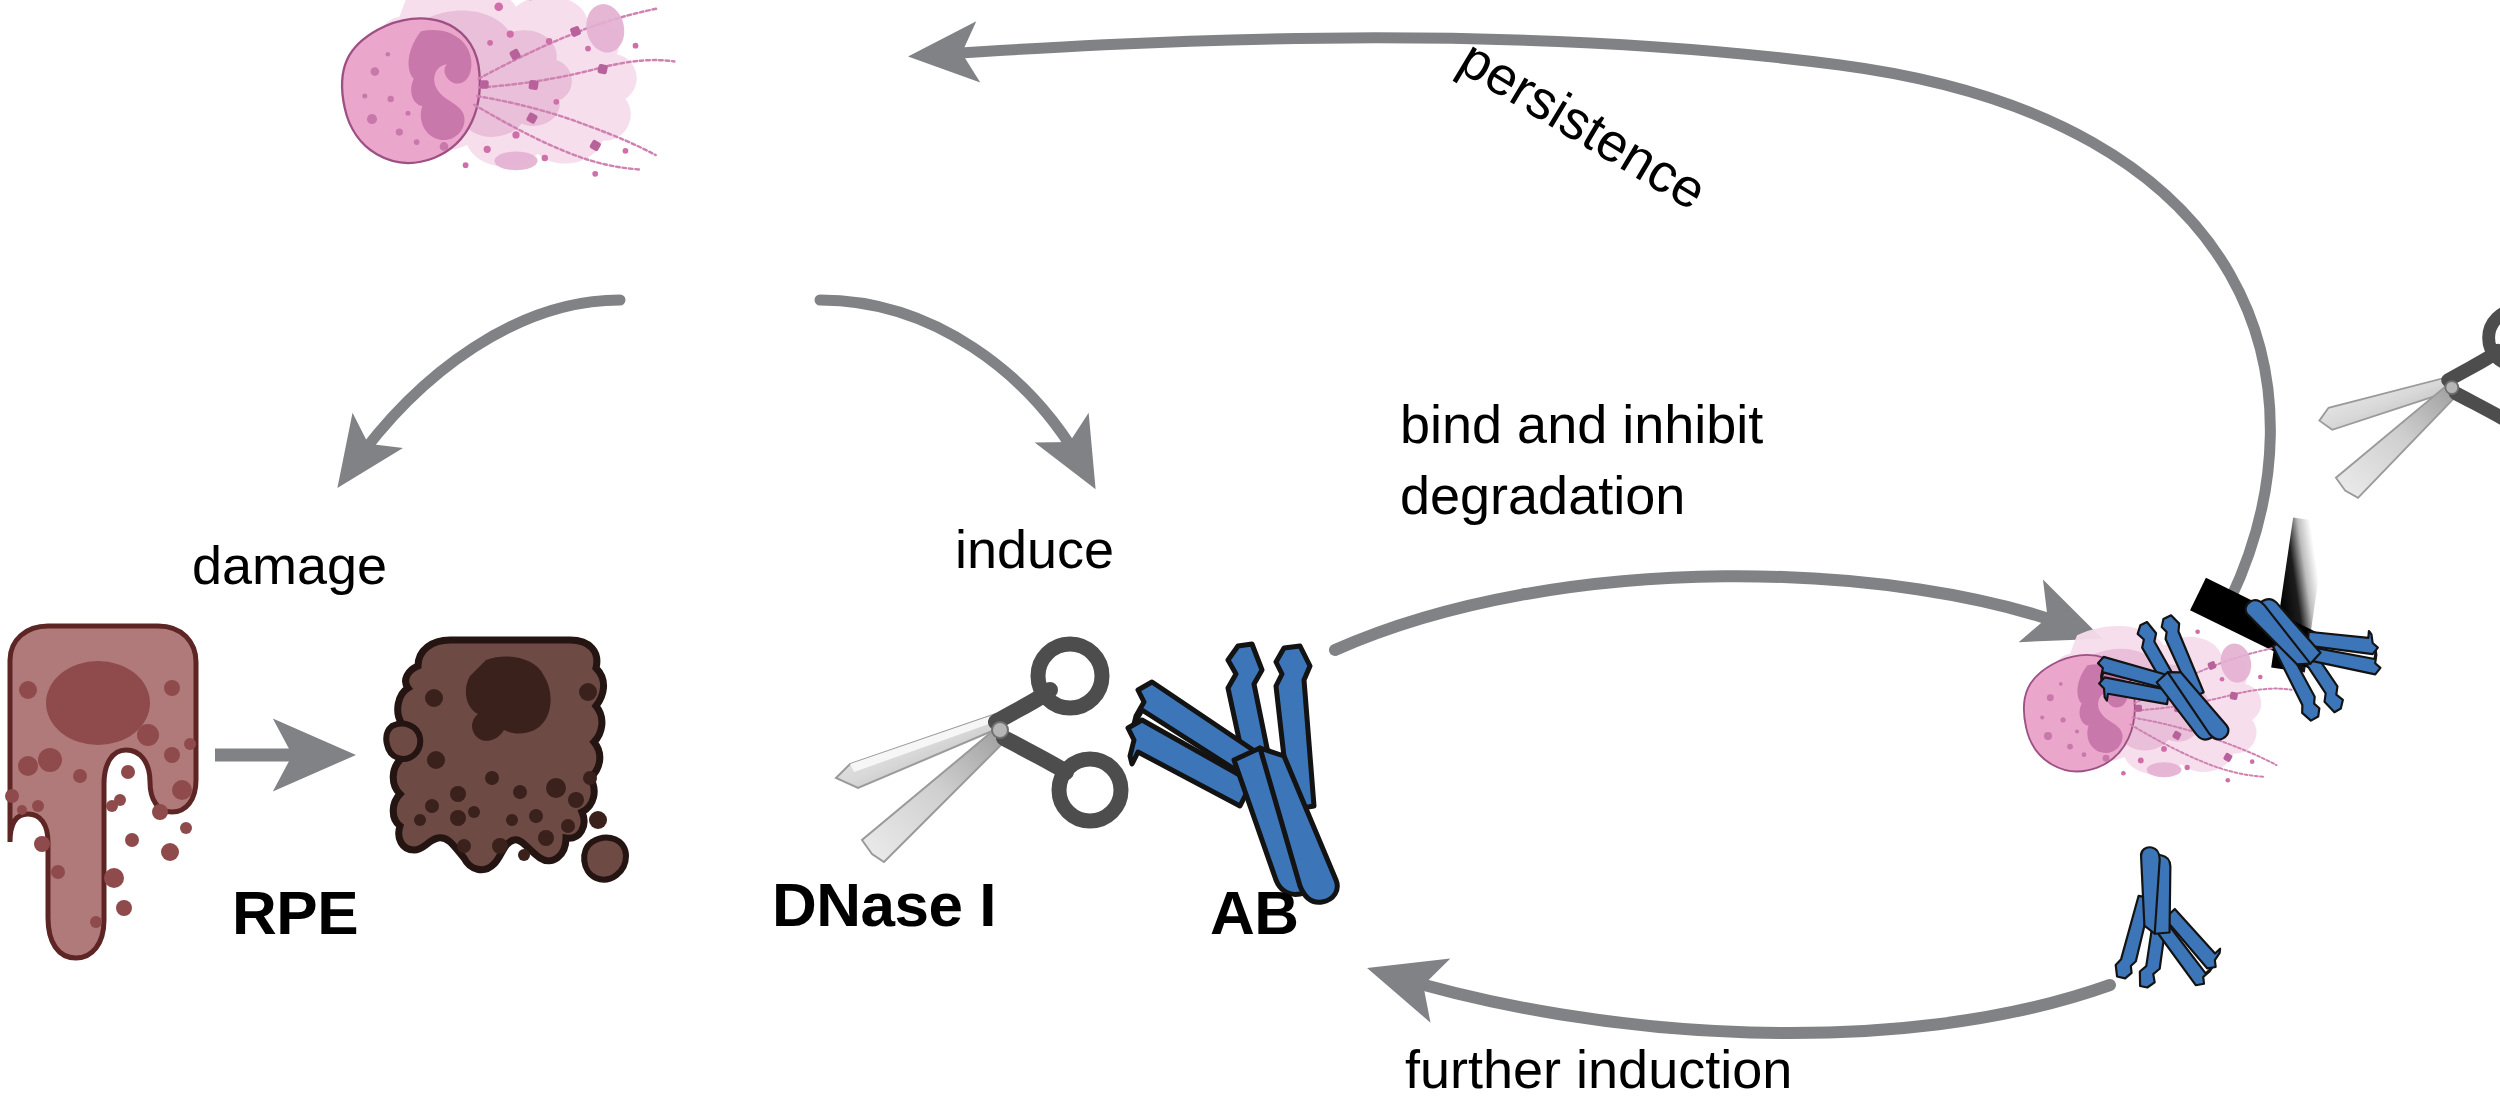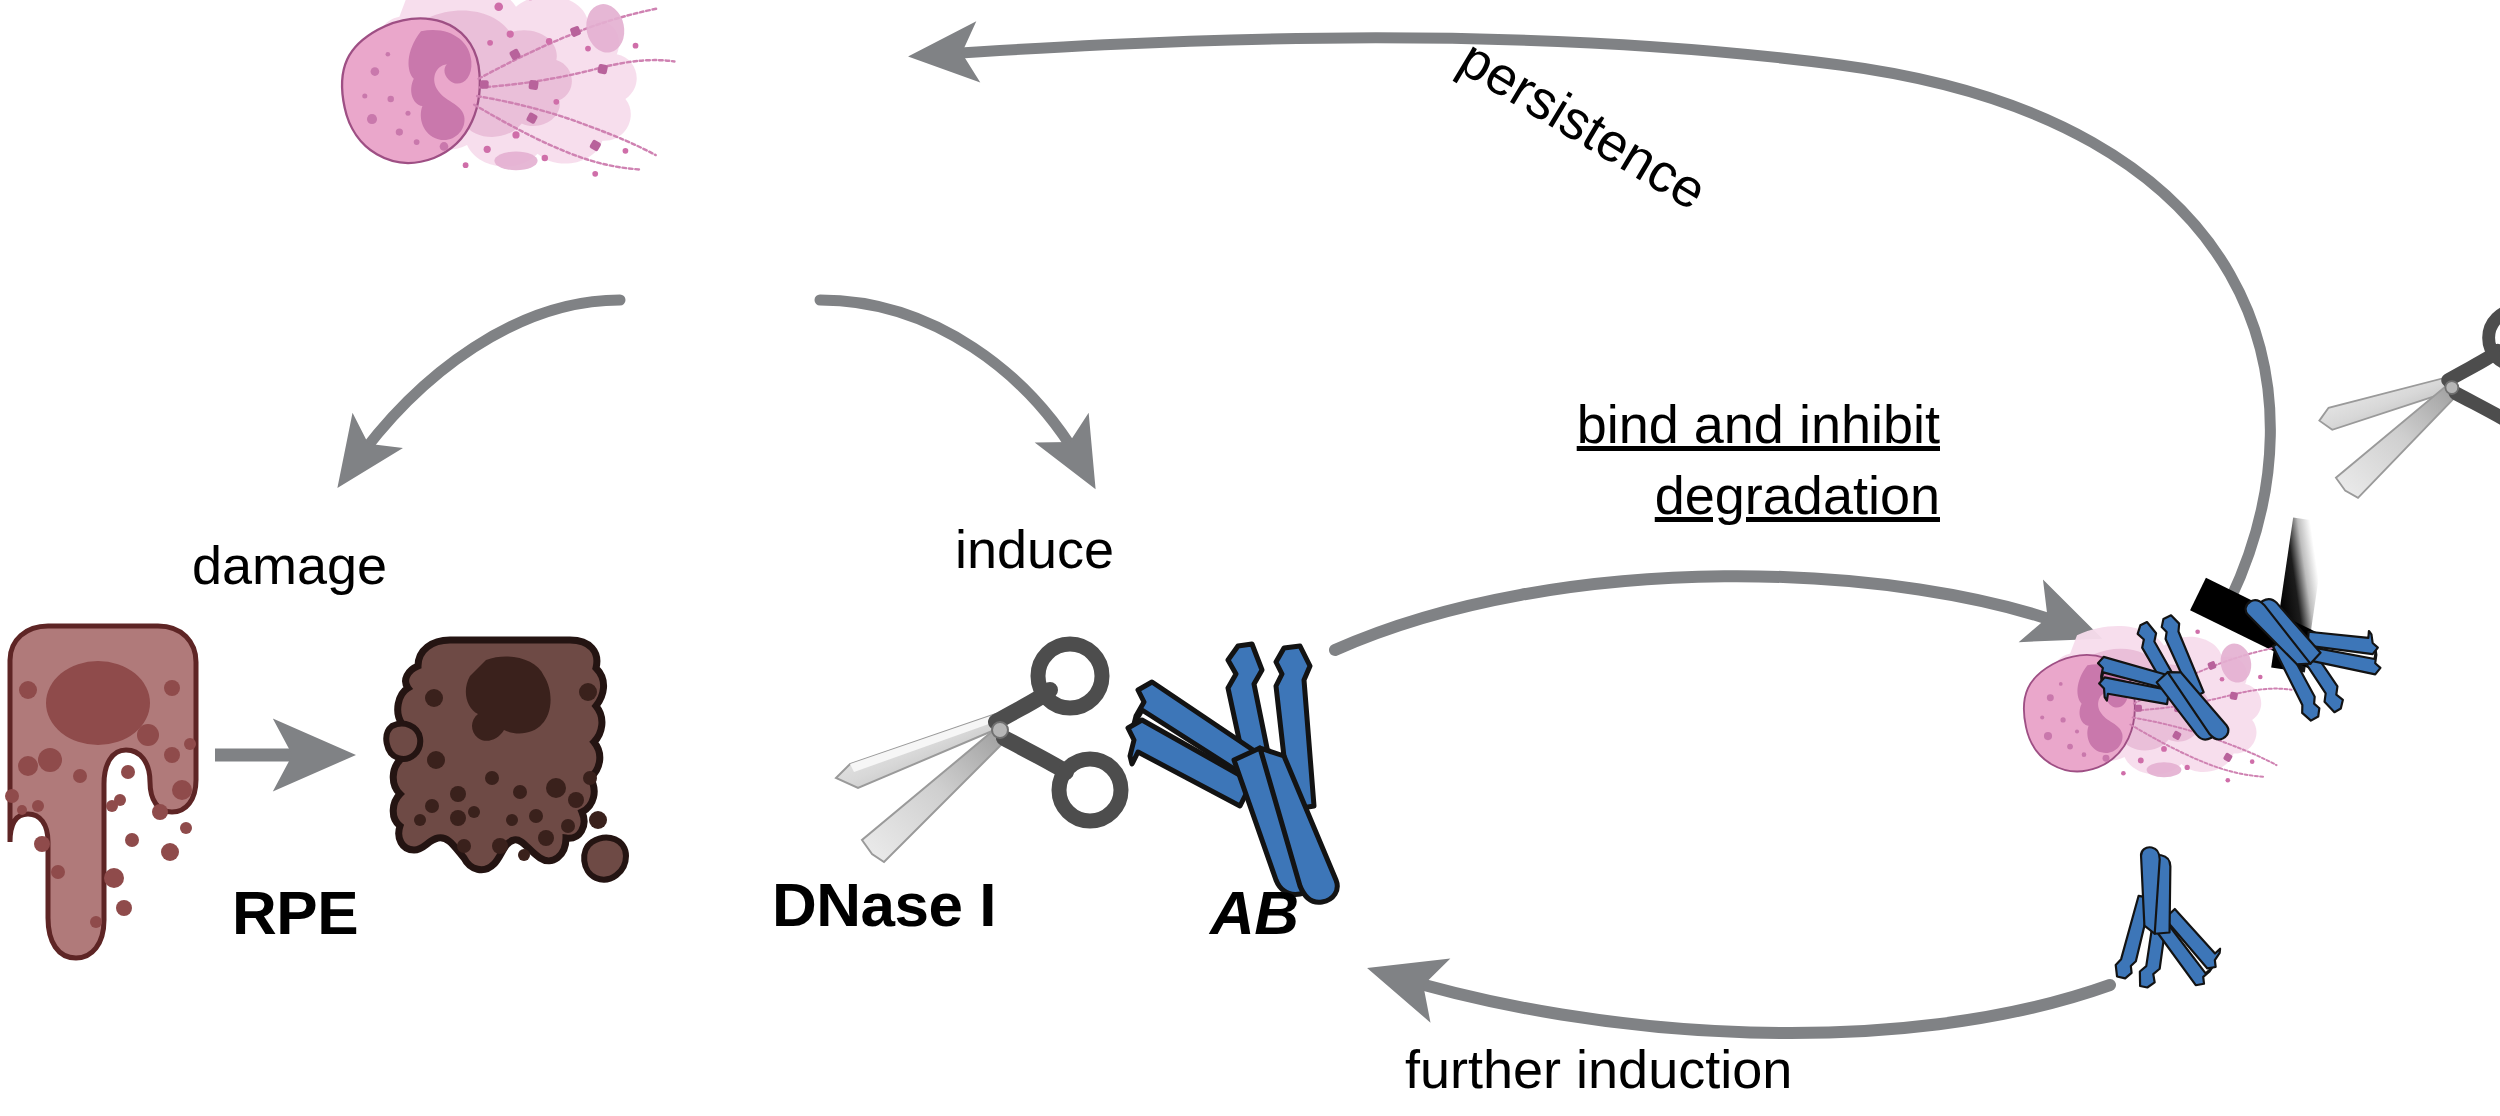--- a/index.html
+++ b/index.html
@@ -34,22 +34,21 @@
   .lbl-plain {
     font-weight: 400;
     font-size: 54px;
   }
   .lbl-bold {
     font-weight: 700;
     font-size: 62px;
     letter-spacing: -0.5px;
   }
   .lbl-center {
-    text-align: right;
-    text-decoration: underline;
+    text-align: left;
   }
   .rot-persistence {
     transform: rotate(31deg);
     transform-origin: left top;
   }
 </style>
 </head>
 <body>
 
 <div id="canvas">
@@ -329,21 +328,21 @@
 
 
   <div class="lbl lbl-plain" style="left:192px; top:536px;">damage</div>
 
   <div class="lbl lbl-plain" style="left:955px; top:520px;">induce</div>
 
   <div class="lbl lbl-bold" style="left:232px; top:880px;">RPE</div>
 
   <div class="lbl lbl-bold" style="left:772px; top:872px;">DNase I</div>
 
-  <div class="lbl lbl-bold" style="left:1210px; top:880px;font-style:italic;">AB</div>
+  <div class="lbl lbl-bold" style="left:1210px; top:880px;">AB</div>
 
   <div class="lbl lbl-plain lbl-center" style="left:1400px; top:395px; width:540px;">bind and inhibit</div>
   <div class="lbl lbl-plain lbl-center" style="left:1400px; top:466px; width:540px;">degradation</div>
 
   <div class="lbl lbl-plain rot-persistence" style="left:1480px; top:28px;">persistence</div>
 
   <div class="lbl lbl-plain" style="left:1405px; top:1040px;">further induction</div>
 
 </div>
 

